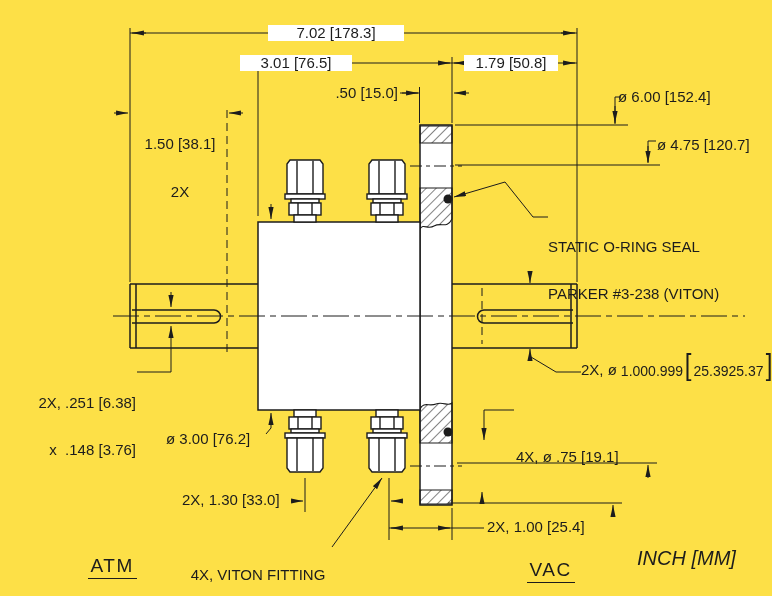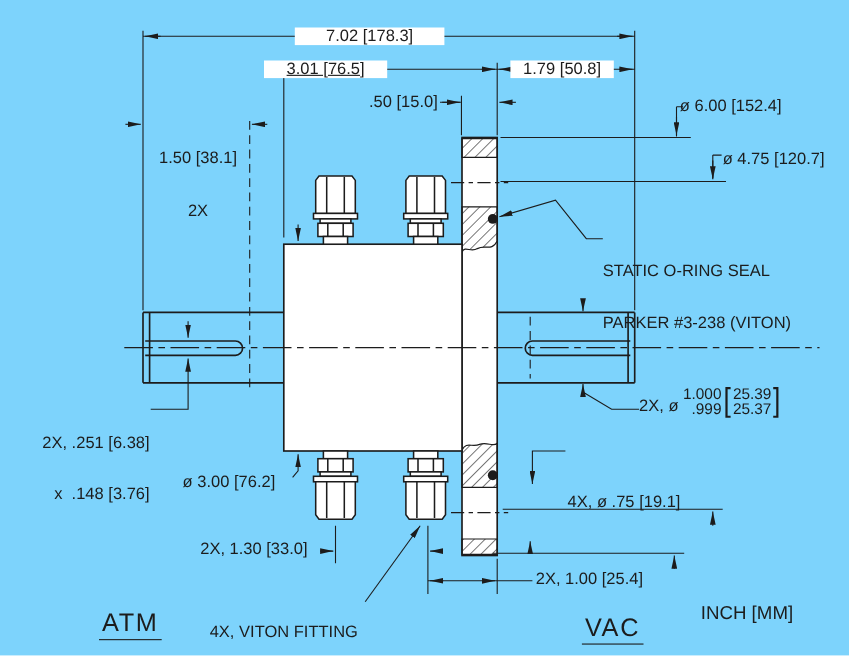--- a/index.html
+++ b/index.html
@@ -1,30 +1,30 @@
 <!DOCTYPE html>
 <html><head>
 <meta charset="utf-8">
 <style>
   html,body{margin:0;padding:0;background:#fff;}
-  #page{position:relative;width:772px;height:596px;background:#7dd3fc;overflow:hidden;
+  #page{position:relative;width:772px;height:596px;background:#fde047;overflow:hidden;
         font-family:"Liberation Sans",sans-serif;color:#1c1c1c;}
   #draw{position:absolute;left:0;top:0;}
   .lbl{position:absolute;font-size:15px;line-height:16px;white-space:pre;color:#1c1c1c;}
   .ctr{text-align:center;}
   .rgt{text-align:right;}
   .onl{background:#fff;padding:0 3px;}
   .two{line-height:15.5px;}
-  .big{font-size:23px;letter-spacing:1.5px;}
+  .big{font-size:19px;letter-spacing:1.5px;}
   .und{border-bottom:1.7px solid #1c1c1c;padding:0 3px 2px 3px;}
   .row{display:flex;align-items:center;}
-  .stk{display:inline-flex;flex-direction:column;text-align:right;font-size:14px;line-height:13px;}
+  .stk{display:inline-flex;flex-direction:row;text-align:right;font-size:14px;line-height:13px;}
   .brk{font-size:30px;line-height:26px;font-weight:300;transform:scaleX(.8);margin:0 1px;}
   .pfx{margin-right:4px;}
-  .units{font-size:17px;}
+  .units{font-size:20px;font-style:italic;}
 </style>
 </head>
 <body>
 
 <div id="page">
 
 <svg id="draw" width="772" height="596" viewBox="0 0 772 596">
   <defs>
     <marker id="arr" viewBox="0 0 12 5" refX="11.5" refY="2.5" markerWidth="12.5" markerHeight="5.2" orient="auto" markerUnits="userSpaceOnUse">
       <path d="M0,0 L11.5,2.5 L0,5 Z" fill="#1c1c1c"></path>
@@ -134,21 +134,21 @@
     </g>
   </g>
 
   <g fill="#1c1c1c">
     <circle cx="448" cy="199" r="4.5"></circle>
     <circle cx="448" cy="432" r="4.5"></circle>
   </g>
 </svg>
 
 <div class="lbl ctr onl" style="left:268px;top:25px;width:130px;">7.02 [178.3]</div>
-<div class="lbl ctr onl" style="left:240px;top:55px;width:106px;text-decoration:underline;">3.01 [76.5]</div>
+<div class="lbl ctr onl" style="left:240px;top:55px;width:106px;">3.01 [76.5]</div>
 <div class="lbl ctr onl" style="left:464px;top:55px;width:88px;">1.79 [50.8]</div>
 <div class="lbl rgt" style="left:316px;top:85px;width:82px;">.50 [15.0]</div>
 <div class="lbl ctr" style="left:134px;top:104px;width:92px;">
   <div>1.50 [38.1]</div>
   <div>2X</div>
 </div>
 <div class="lbl" style="left:618px;top:89px;">ø 6.00 [152.4]</div>
 <div class="lbl" style="left:657px;top:137px;">ø 4.75 [120.7]</div>
 <div class="lbl two" style="left:548px;top:208px;">
   <div>STATIC O-RING SEAL</div>

